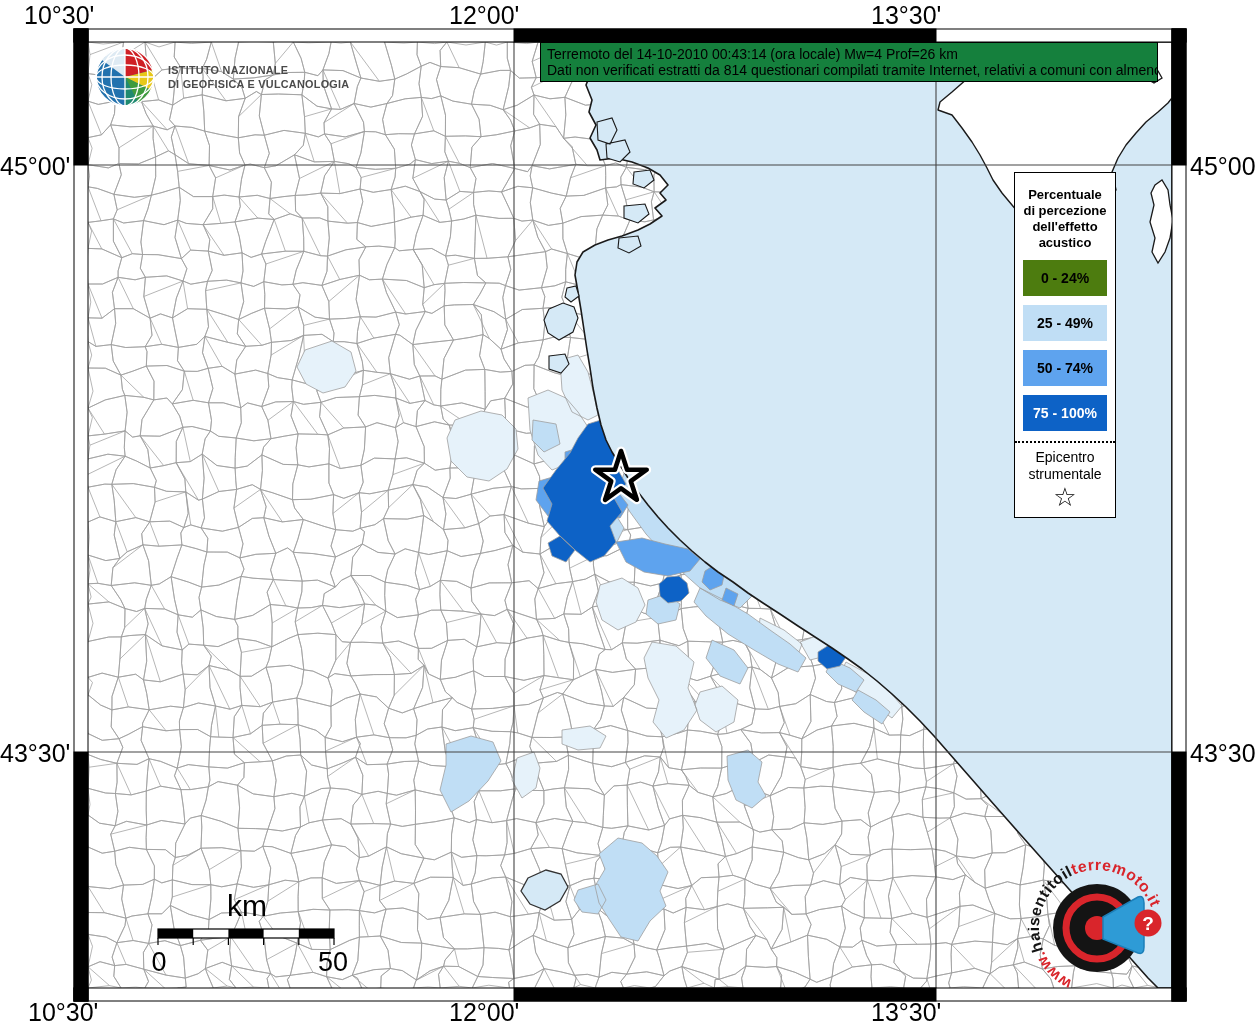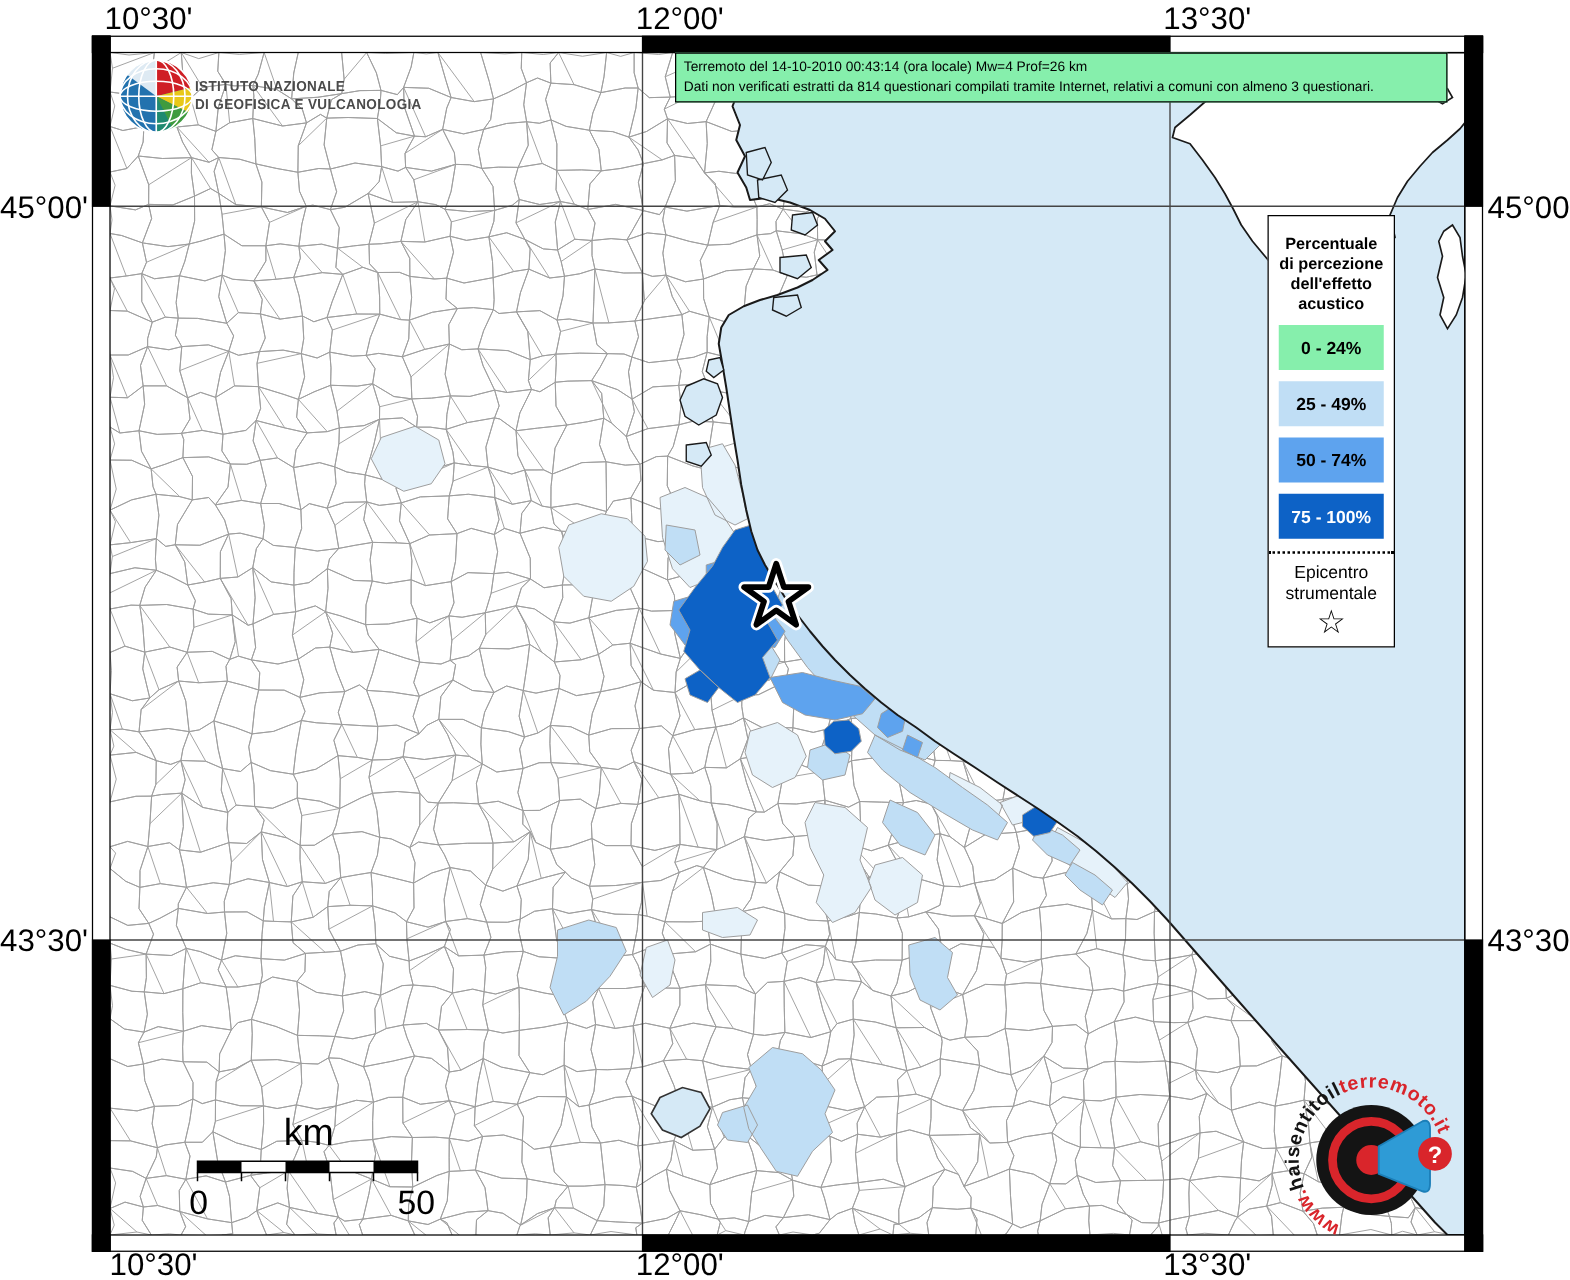--- a/index.html
+++ b/index.html
@@ -1,28 +1,28 @@
 <!DOCTYPE html>
 <html><head>
 <meta charset="utf-8">
 <style>
   html,body{margin:0;padding:0;background:#fff;}
   #stage{position:relative;width:1256px;height:1024px;background:#fff;overflow:hidden;
          font-family:"Liberation Sans","DejaVu Sans",sans-serif;}
   #map-svg{position:absolute;left:0;top:0;}
   .axis-label{position:absolute;font-size:25px;color:#000;white-space:nowrap;}
-  .ax-top,.ax-bottom{width:130px;text-align:right;}
+  .ax-top,.ax-bottom{width:130px;text-align:left;}
   .ax-left{width:70px;text-align:right;}
   .ax-right{width:80px;text-align:left;}
 
-  #info-box{position:absolute;left:540px;top:42px;width:618px;background:#86efac;
-            border:1px solid #000;padding:3px 6px;font-size:11px;line-height:16.2px;
+  #info-box{position:absolute;left:540px;top:42px;width:618px;background:#15803d;
+            border:1px solid #000;padding:3px 6px;font-size:14px;line-height:16.2px;
             color:#000;box-sizing:border-box;white-space:nowrap;overflow:hidden;}
 
-  #ingv{position:absolute;left:94px;top:46px;display:flex;align-items:center;gap:0;}
+  #ingv{position:absolute;left:94px;top:46px;display:flex;align-items:center;gap:12px;}
   #ingv .ingv-text{font-size:11.5px;font-weight:bold;color:#4a4a4a;letter-spacing:.3px;
                    line-height:14px;transform:scaleX(.94);transform-origin:left;}
 
   #legend{position:absolute;left:1014px;top:172px;width:102px;background:#fff;
           border:1px solid #000;box-sizing:border-box;padding:14px 0 6px 0;text-align:center;}
   #legend .lg-title{font-size:13px;font-weight:bold;line-height:16px;color:#000;}
   .lg-swatch{width:84px;height:36px;margin:9px auto 0 auto;display:flex;
              align-items:center;justify-content:center;font-size:14px;font-weight:bold;}
   #legend .lg-divider{border-top:2px dotted #000;margin:10px 0 6px 0;}
   #legend .lg-epi{font-size:14px;font-weight:normal;line-height:17px;color:#000;}
@@ -146,21 +146,21 @@
     <div>Dati non verificati estratti da 814 questionari compilati tramite Internet, relativi a comuni con almeno 3 questionari.</div>
   </div>
 
   <div id="legend">
     <div class="lg-title">
       <div>Percentuale</div>
       <div>di percezione</div>
       <div>dell'effetto</div>
       <div>acustico</div>
     </div>
-    <div class="lg-swatch" style="background: #86efac; color: rgb(0, 0, 0);">0 - 24%</div>
+    <div class="lg-swatch" style="background: #4d7c0f; color: rgb(0, 0, 0);">0 - 24%</div>
     <div class="lg-swatch" style="background: rgb(192, 222, 245); color: rgb(0, 0, 0);">25 - 49%</div>
     <div class="lg-swatch" style="background: rgb(94, 163, 238); color: rgb(0, 0, 0);">50 - 74%</div>
     <div class="lg-swatch" style="background: rgb(13, 98, 198); color: rgb(255, 255, 255);">75 - 100%</div>
     <div class="lg-divider"></div>
     <div class="lg-epi">
       <div>Epicentro</div>
       <div>strumentale</div>
     </div>
     <div class="lg-star">☆</div>
   </div>

